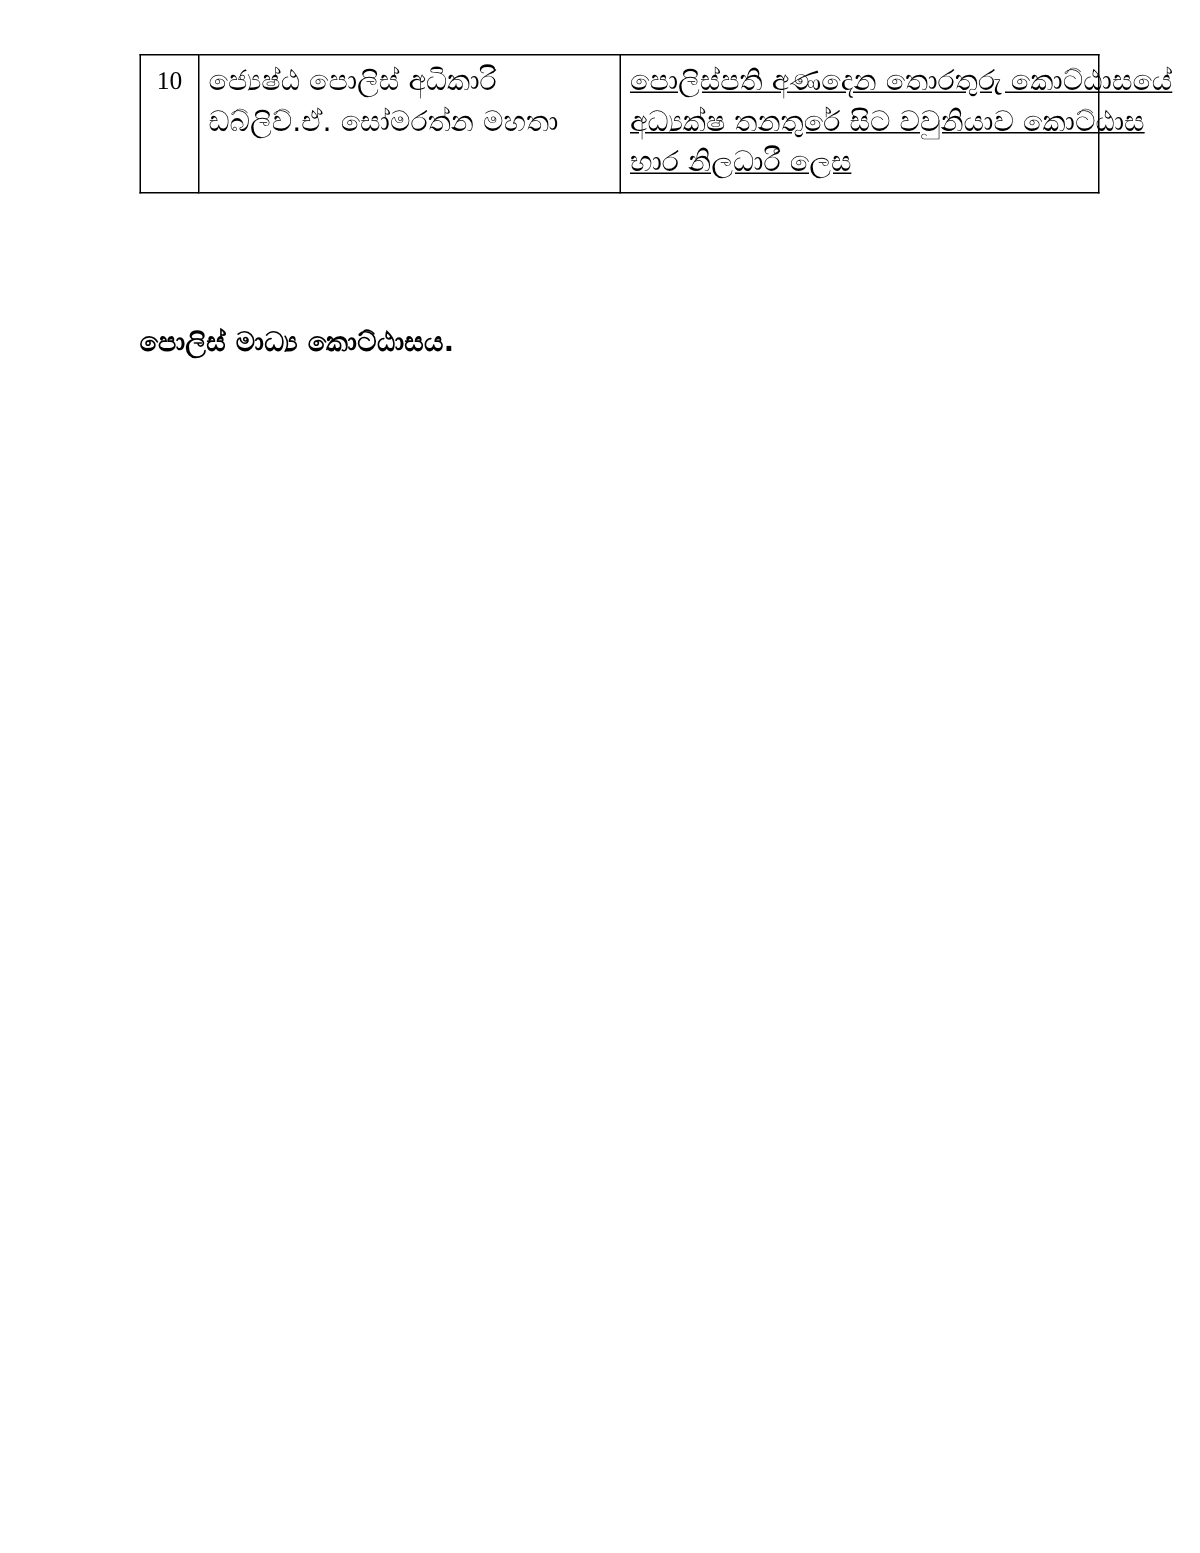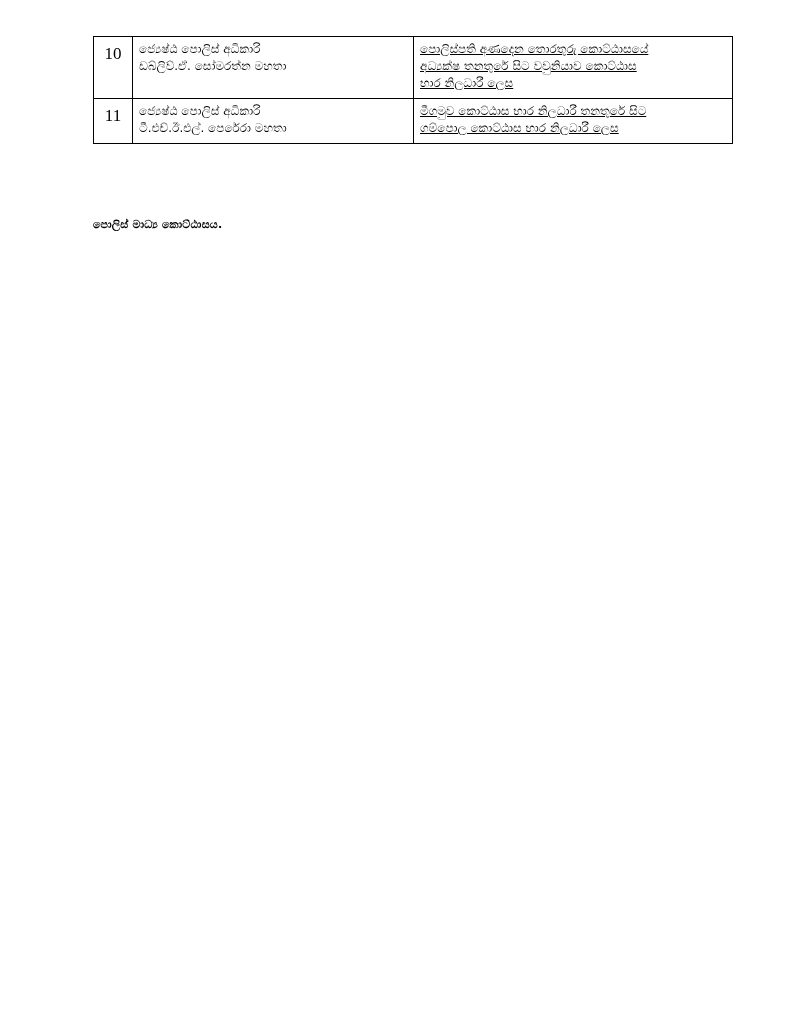--- a/index.html
+++ b/index.html
@@ -46,37 +46,37 @@
   }
   .col-rank {
     width: 268px;
   }
   .col-assign {
     width: 306px;
     text-decoration: underline;
   }
   .sinhala {
     font-family: "DejaVu Sans", sans-serif;
-    font-size: 12px;
+    font-size: 19px;
     letter-spacing: 0px;
   }
   .cell-line {
     display: block;
     white-space: nowrap;
   }
   .assign-block {
     text-align: justify;
     text-justify: inter-word;
   }
   .footer-note {
     position: absolute;
     left: 93px;
     top: 218px;
     font-family: "DejaVu Sans", sans-serif;
-    font-size: 11px;
+    font-size: 18px;
     font-weight: bold;
     letter-spacing: 0.2px;
   }
 </style>
 </head>
 <body>
 
 <div class="page">
 
   <table class="doc-table">
@@ -88,31 +88,18 @@
           <span class="sinhala cell-line">ඩබ්ලිව්.ඒ. සෝමරත්න මහතා</span>
         </td>
         <td class="col-assign">
           <div class="assign-block">
             <span class="sinhala cell-line">පොලිස්පති අණදෙන තොරතුරු කොට්ඨාසයේ</span>
             <span class="sinhala cell-line">අධ්‍යක්ෂ තනතුරේ  සිට  වවුනියාව කොට්ඨාස</span>
             <span class="sinhala cell-line">භාර නිලධාරී ලෙස</span>
           </div>
         </td>
       </tr>
-      <tr>
-        <td class="col-no">11</td>
-        <td class="col-rank">
-          <span class="sinhala cell-line">ජ්‍යෙෂ්ඨ පොලිස් අධිකාරි</span>
-          <span class="sinhala cell-line">ටී.එච්.ඊ.එල්. පෙරේරා මහතා</span>
-        </td>
-        <td class="col-assign">
-          <div class="assign-block">
-            <span class="sinhala cell-line">මීගමුව කොට්ඨාස භාර නිලධාරී තනතුරේ  සිට</span>
-            <span class="sinhala cell-line">ගම්පොල කොට්ඨාස භාර නිලධාරී ලෙස</span>
-          </div>
-        </td>
-      </tr>
     </tbody>
   </table>
 
   <div class="footer-note">පොලිස් මාධ්‍ය කොට්ඨාසය.</div>
 
 </div>
 
 </body></html>

